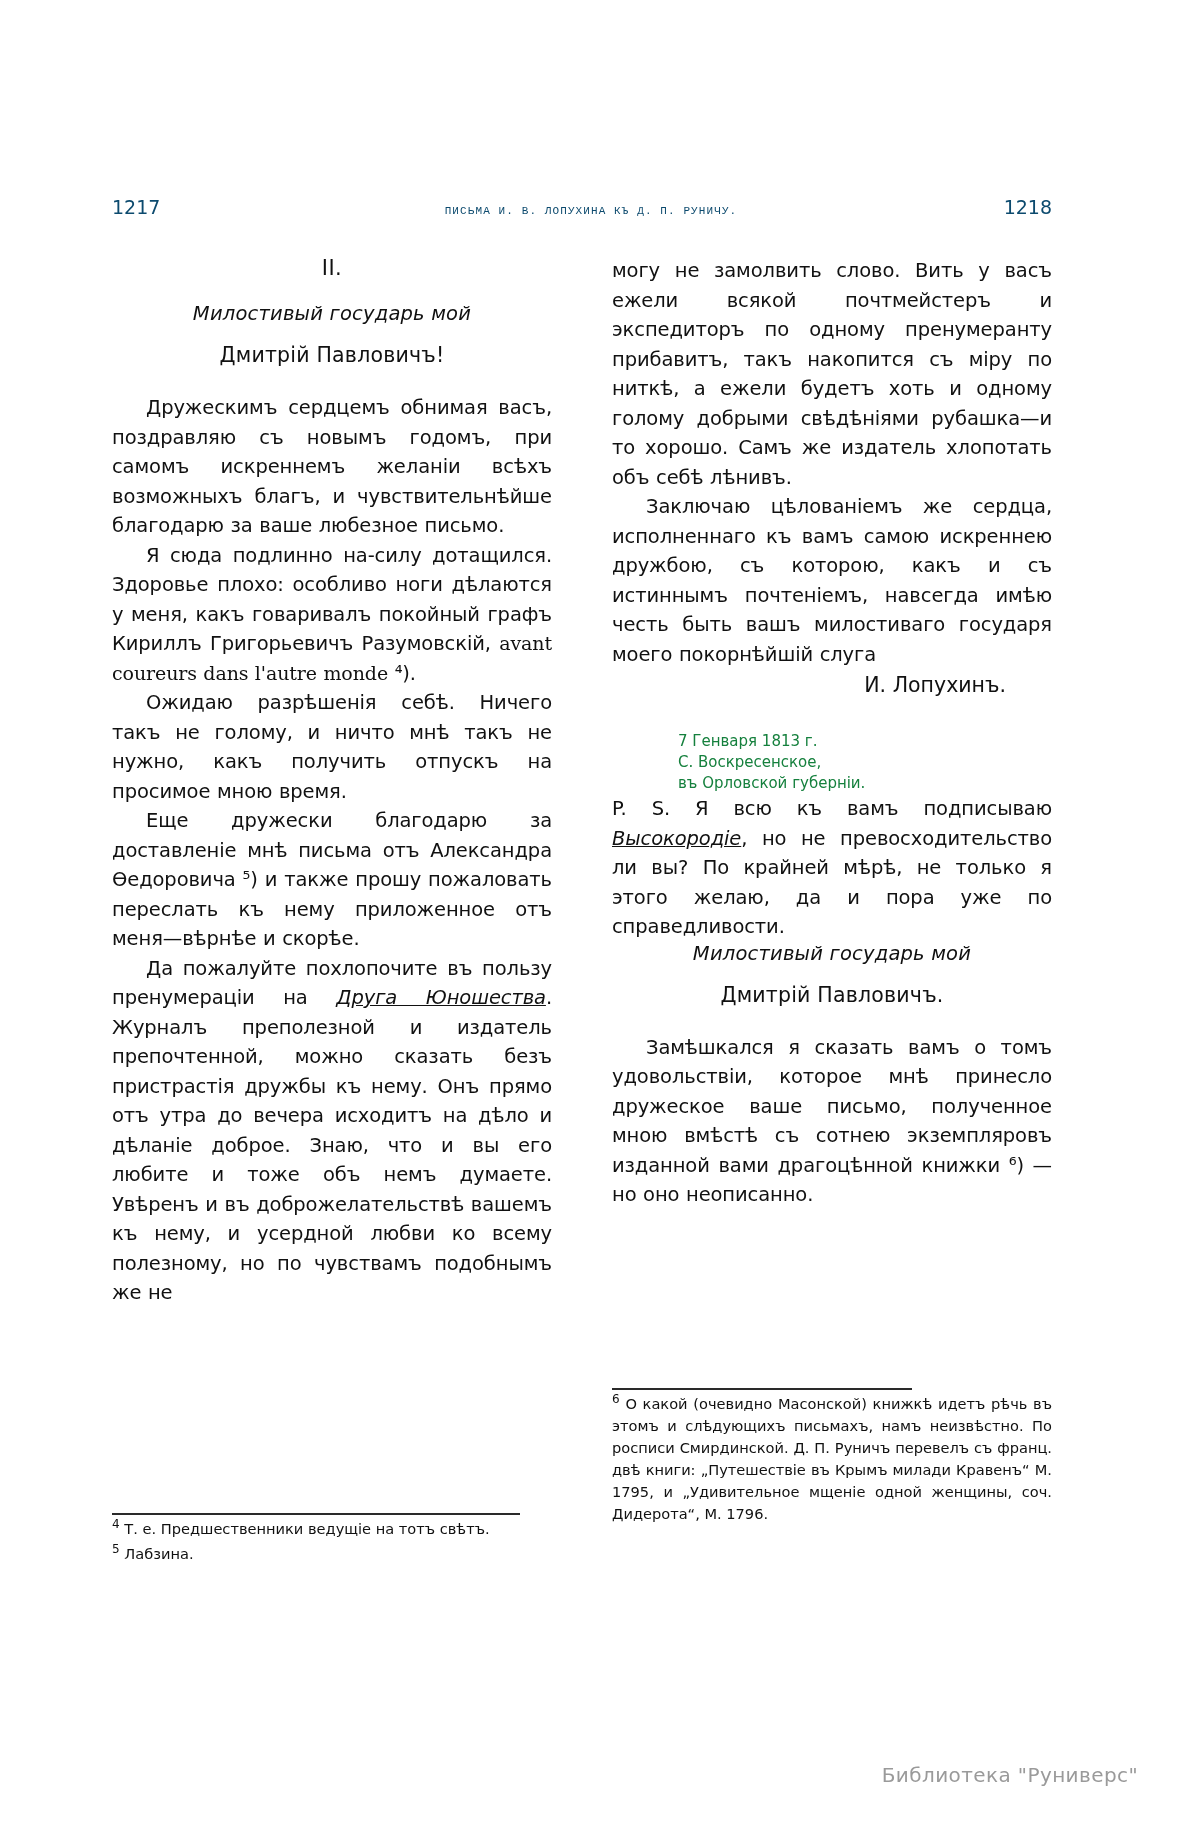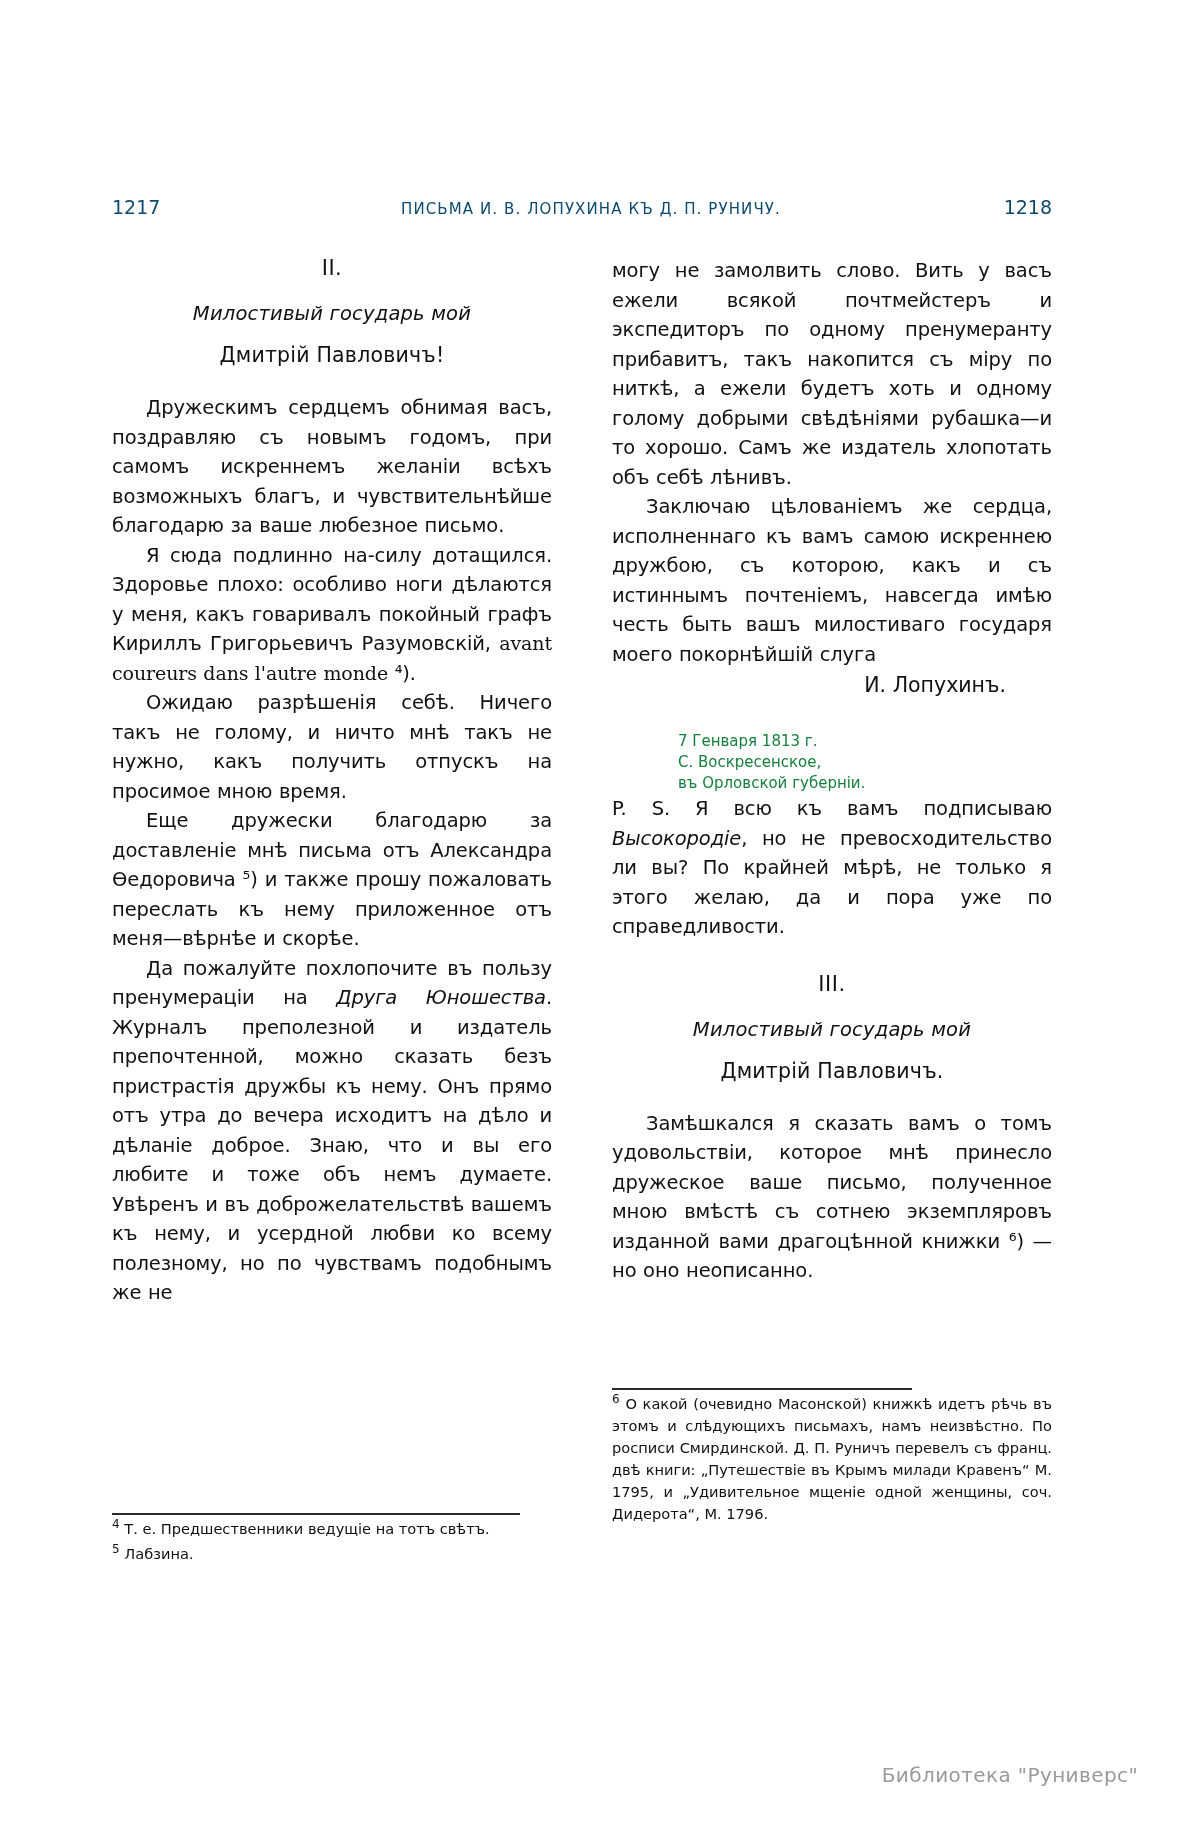--- a/index.html
+++ b/index.html
@@ -35,25 +35,26 @@
     font-size: 15.5px;
     letter-spacing: 0.6px;
     color: #0c4a6e;
   }
   .runhead .folio {
     font-size: 19px;
     letter-spacing: 0;
     font-family: "DejaVu Sans", sans-serif;
   }
   .runhead .center {
-    font-size: 15px;
+    font-size: 11px;
     letter-spacing: 1.1px;
     text-transform: uppercase;
     white-space: nowrap;
     padding-left: 18px;
+    font-family: Liberation Mono, monospace;
   }
 
   
   .columns {
     position: absolute;
     left: 112px;
     top: 256px;
     width: 940px;
     display: flex;
     gap: 60px;
@@ -89,21 +90,21 @@
     font-family: "DejaVu Sans", sans-serif;
     font-size: 19.5px;
     line-height: 29.5px;
     text-align: justify;
     text-indent: 34px;
     margin: 0 0 0 0;
     letter-spacing: -0.1px;
     word-spacing: 0.5px;
   }
   p.body.noind { text-indent: 0; }
-  .ital { font-style: italic; }
+  .ital { font-style: italic; text-decoration: underline; }
   .lat { font-family: "DejaVu Serif", serif; font-size: 19px; }
 
   
   .signoff {
     font-family: "DejaVu Sans", sans-serif;
     font-size: 20.5px;
     text-align: right;
     margin: 4px 0 0 0;
     padding-right: 46px;
   }
@@ -196,21 +197,20 @@
       <div class="signoff">И. Лопухинъ.</div>
 
       <div class="place">
         <div>7 Генваря 1813 г.</div>
         <div>С. Воскресенское,</div>
         <div>въ Орловской губерніи.</div>
       </div>
 
       <p class="body noind ps"><span>P. S.</span> <span>Я всю къ вамъ подписываю <span class="ital">Высокородіе</span>, но не превосходительство ли вы? По крайней мѣрѣ, не только я этого желаю, да и пора уже по справедливости.</span></p>
 
-      <div class="sec-num" style="margin-top:30px;">III.</div>
       <div class="salut1">Милостивый государь мой</div>
       <div class="salut2">Дмитрій Павловичъ.</div>
 
       <p class="body">Замѣшкался я сказать вамъ о томъ удовольствіи, которое мнѣ принесло дружеское ваше письмо, полученное мною вмѣстѣ съ сотнею экземпляровъ изданной вами драгоцѣнной книжки ⁶) —но оно неописанно.</p>
 
     </div>
   </div>
 
   <div class="left-footnotes">
     <div class="fn-rule"></div>

